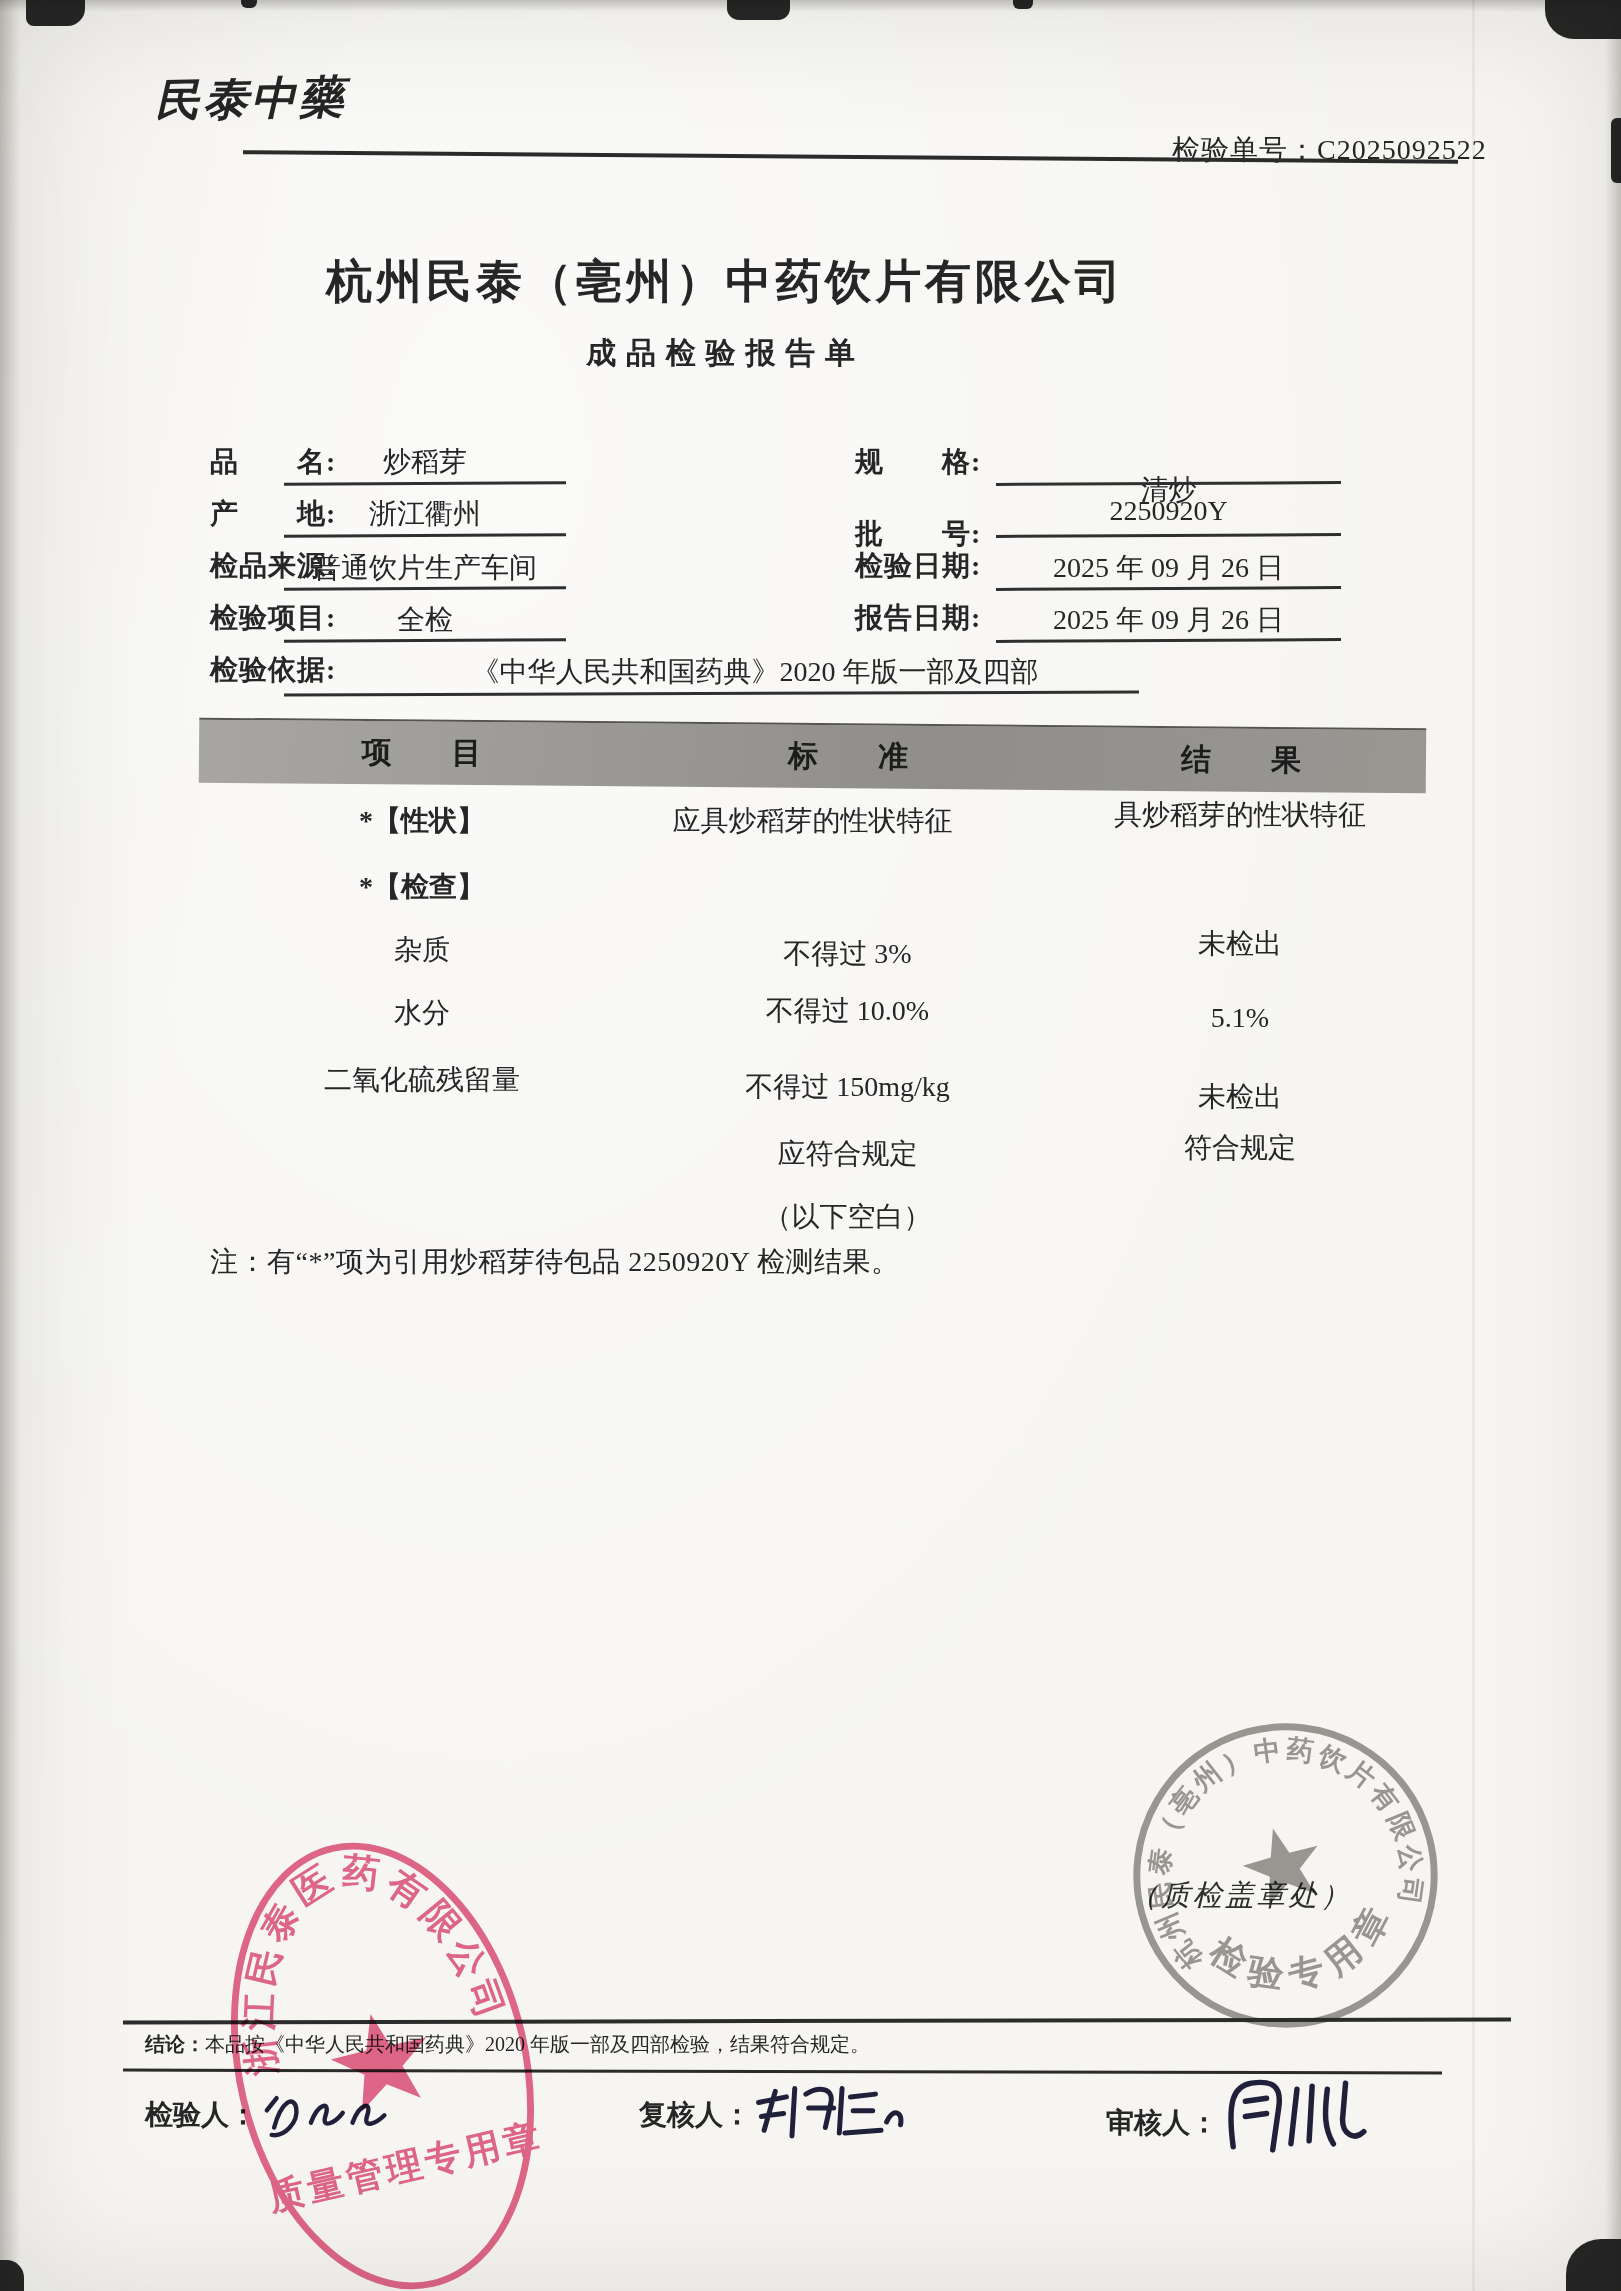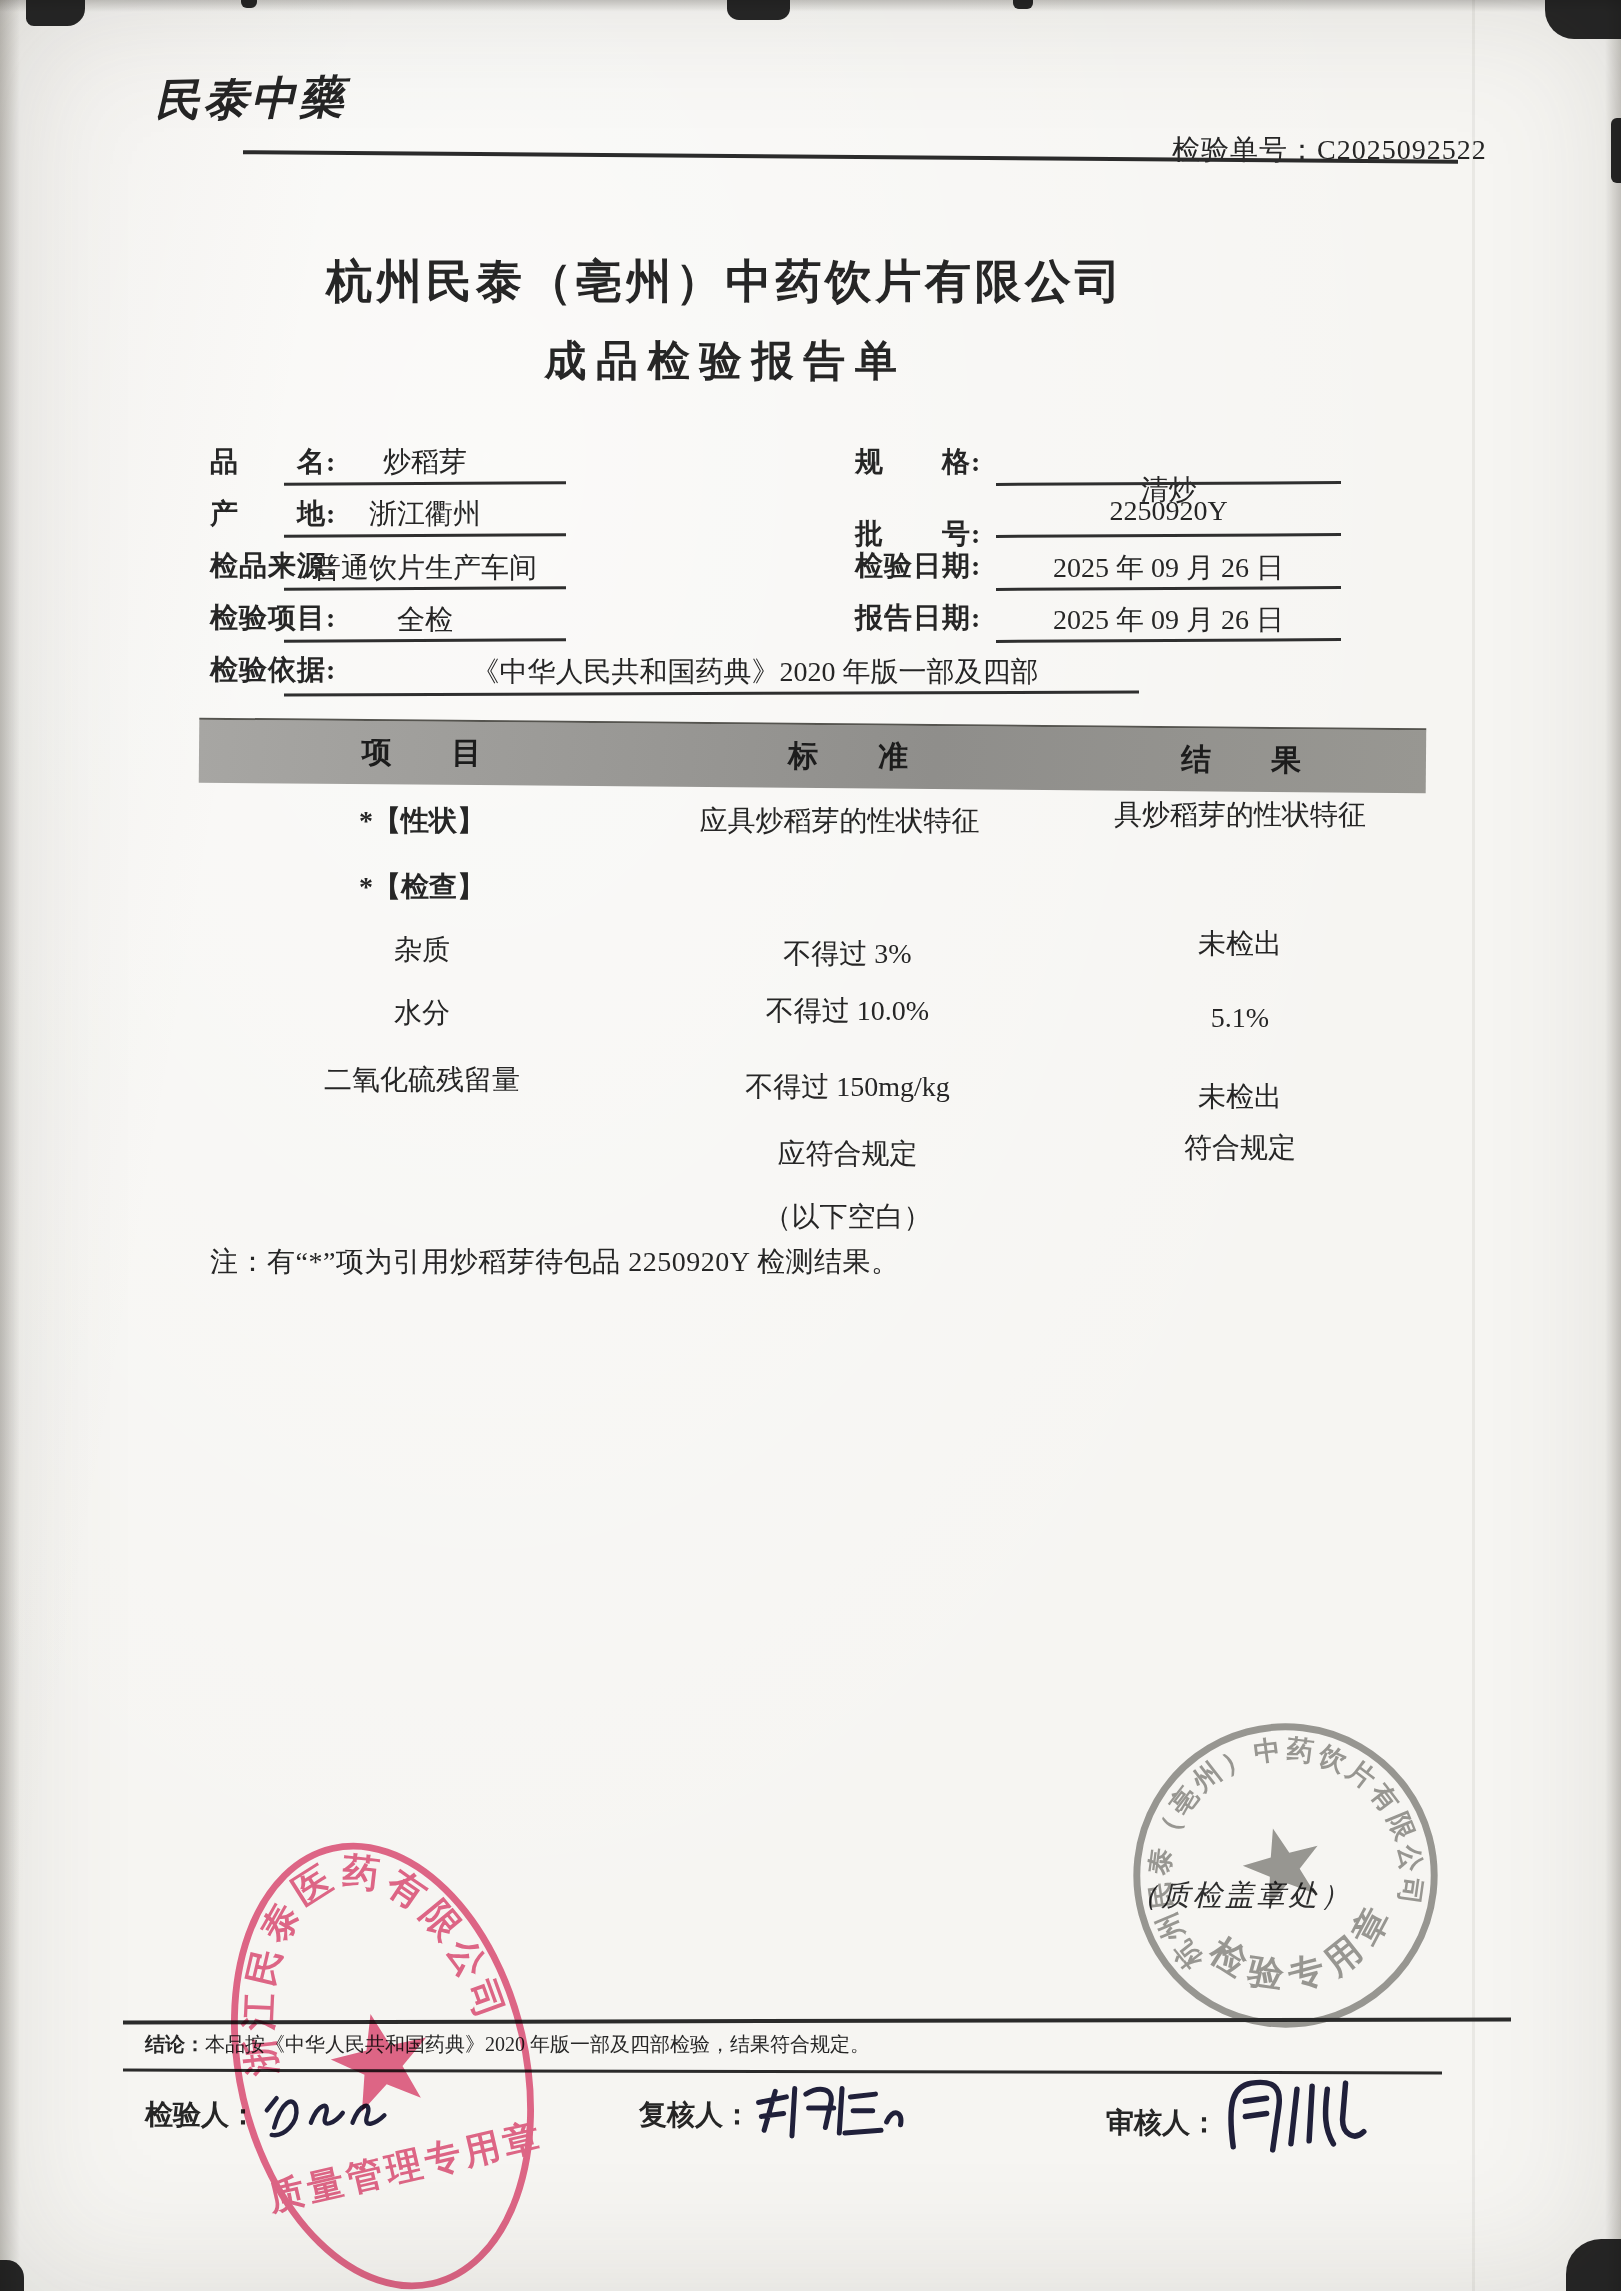--- a/index.html
+++ b/index.html
@@ -17,21 +17,21 @@
   .c{text-align:center;}
   .edge-left{left:0;top:0;width:19.6px;height:2292px;background:linear-gradient(to right,rgba(90,84,74,.32),rgba(90,84,74,0));}
   .edge-right{right:0;top:0;width:15.7px;height:2292px;background:linear-gradient(to left,rgba(90,84,74,.28),rgba(90,84,74,0));}
   .edge-top{left:0;top:0;width:1621px;height:11.8px;background:linear-gradient(to bottom,rgba(60,56,50,.25),rgba(60,56,50,0));}
   .crease{left:1472px;top:0;width:2.9px;height:2292px;background:rgba(70,65,58,.07);}
   .mark{background:#141414;opacity:.92;}
   .logo{left:155px;top:69px;font-size:45px;font-weight:900;letter-spacing:2.9px;color:#242424;transform:rotate(-1.2deg);font-style:italic;}
   .report-no{left:1172px;top:131px;font-size:28px;letter-spacing:1px;}
   .rule{background:#2b2b2b;}
   .title{left:69px;top:251px;width:1313px;font-size:46px;font-weight:700;letter-spacing:3.9px;}
-  .subtitle{left:69px;top:333px;width:1313px;font-size:42px;font-weight:700;letter-spacing:9.8px;}
+  .subtitle{left:69px;top:333px;width:1313px;font-size:30px;font-weight:700;letter-spacing:9.8px;}
   .flabel{font-size:28px;font-weight:700;letter-spacing:1px;white-space:nowrap;}
   .fvalue{font-size:28px;white-space:nowrap;}
   .uline{height:2.9px;background:#2f2f2f;}
   .thead-bar{left:199px;top:723px;width:1227px;height:63px;transform:rotate(.5deg);
     background:linear-gradient(95deg,#a7a6a3,#8f8e8b 60%,#989792);border-top:2.9px solid #55544f;}
   .thead-bar span{position:absolute;top:0;height:63px;line-height:61px;font-size:30px;font-weight:700;color:#1c1c1c;text-align:center;}
   .cell{font-size:28px;}
   .note{left:210px;top:1243px;font-size:28px;letter-spacing:0.5px;}
   .concl{left:145px;top:2031px;font-size:20px;white-space:nowrap;}
   .siglabel{font-size:28px;font-weight:700;white-space:nowrap;}
@@ -101,21 +101,21 @@
   <div class="abs fvalue c" style="left:996px;top:601px;width:345px;">2025 年 09 月 26 日</div>
   <div class="abs uline" style="left:996px;top:639px;width:345px;transform:rotate(-.3deg);"></div>
 
   <div class="abs thead-bar">
     <span style="left:19.6px;width:406px;">项　　目</span>
     <span style="left:441px;width:416px;">标　　准</span>
     <span style="left:851px;width:382px;">结　　果</span>
   </div>
 
   <div class="abs cell c" style="left:214px;top:802px;width:416px;font-weight:700;">*【性状】</div>
-  <div class="abs cell c" style="left:627px;top:802px;width:425px;">应具炒稻芽的性状特征</div>
+  <div class="abs cell c" style="left:600px;top:802px;width:425px;">应具炒稻芽的性状特征</div>
   <div class="abs cell c" style="left:1047px;top:796px;width:386px;">具炒稻芽的性状特征</div>
 
   <div class="abs cell c" style="left:214px;top:868px;width:416px;font-weight:700;">*【检查】</div>
   <div class="abs cell c" style="left:635px;top:868px;width:425px;"></div>
   <div class="abs cell c" style="left:1047px;top:868px;width:386px;"></div>
 
   <div class="abs cell c" style="left:214px;top:931px;width:416px;">杂质</div>
   <div class="abs cell c" style="left:635px;top:935px;width:425px;">不得过 3%</div>
   <div class="abs cell c" style="left:1047px;top:925px;width:386px;">未检出</div>
 

